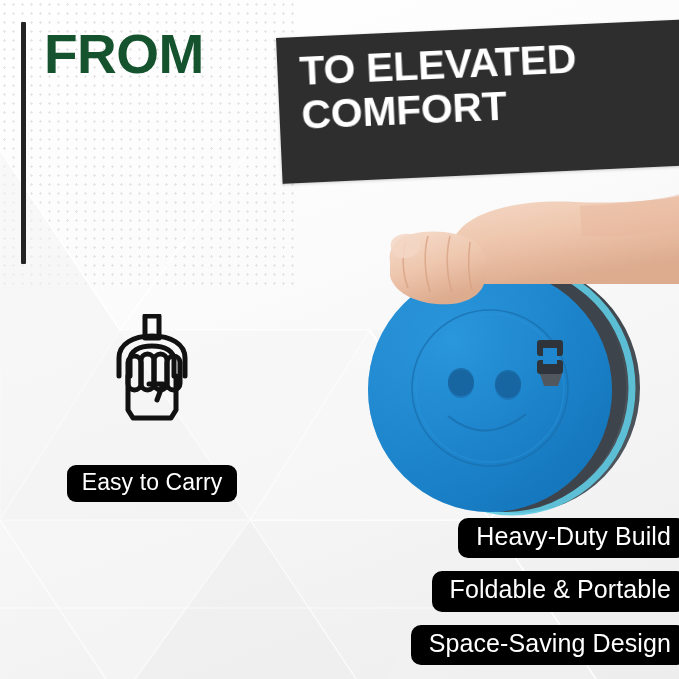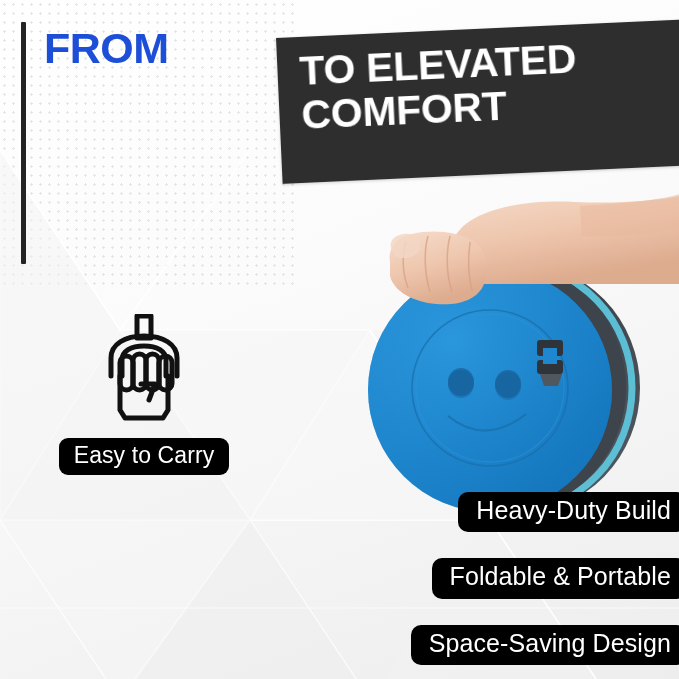--- a/index.html
+++ b/index.html
@@ -47,23 +47,23 @@
     width: 5px; height: 242px;
     background: #242424;
     border-radius: 1px;
   }
 
   
   .headline {
     position: absolute;
     left: 44px; top: 24px;
     width: 260px;
-    color: #1d4ed8;
+    color: #14532d;
     font-weight: 700;
-    font-size: 43px;
+    font-size: 55px;
     line-height: 1.12;
     letter-spacing: -0.5px;
     text-transform: uppercase;
   }
   .headline div { white-space: nowrap; }
 
   
   .banner {
     position: absolute;
     left: 276px; top: 38px;
@@ -95,21 +95,21 @@
   .product svg { display: block; }
 
   
   .feature {
     position: absolute;
     width: 240px;
     display: flex;
     flex-direction: column;
     align-items: center;
   }
-  .feature-carry { left: 24px; top: 314px; }
+  .feature-carry { left: 32px; top: 314px; gap: 27px; }
   .feature-grip  { left: 24px; top: 506px; }
   .feature-icon { width: 110px; height: 112px; }
   .feature-icon svg { display: block; width: 100%; height: 100%; }
 
   .pill {
     display: inline-block;
     background: #000000;
     color: #ffffff;
     border-radius: 9px;
     font-size: 23px;
@@ -121,21 +121,21 @@
   }
   .feature .pill { margin-top: 12px; }
 
   
   .pill-stack {
     position: absolute;
     right: 0; bottom: 14px;
     display: flex;
     flex-direction: column;
     align-items: flex-end;
-    gap: 26px;
+    gap: 13px;
   }
   .pill-stack .pill {
     border-radius: 10px;
     font-size: 25px;
     padding: 4px 16px 7px 18px;
     margin-right: -8px;
   }
 </style>
 </head>
 <body>

